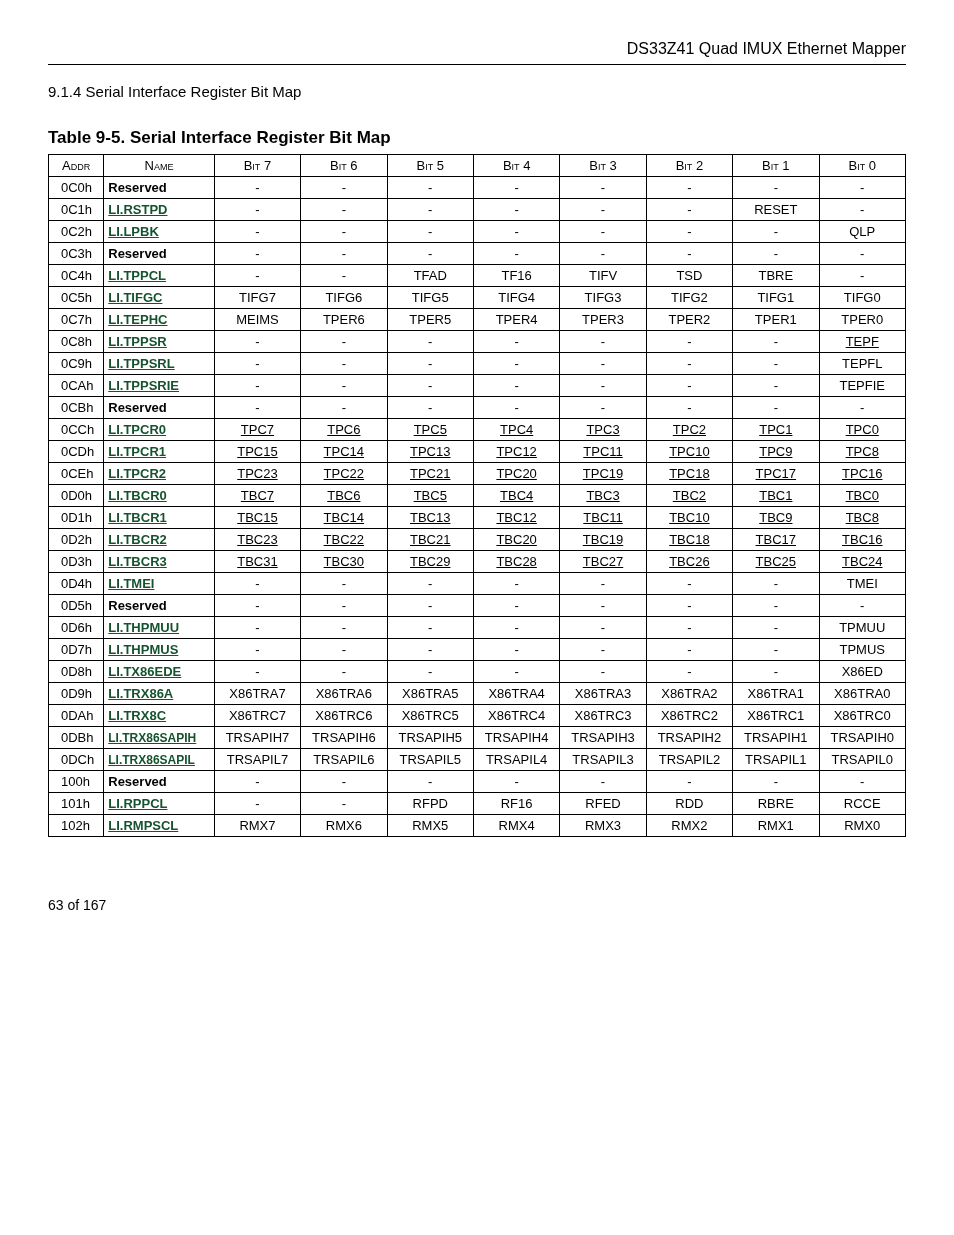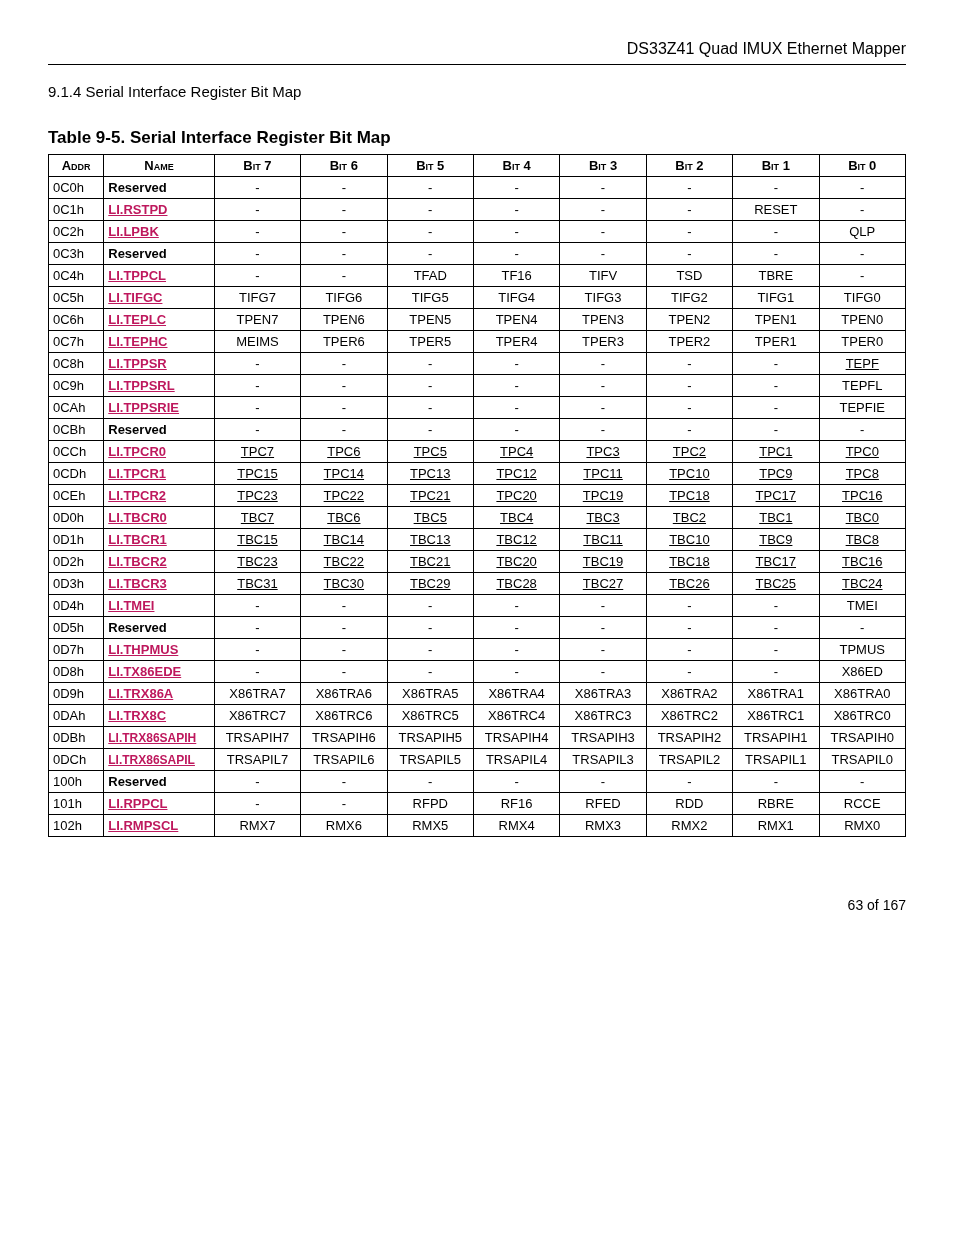--- a/index.html
+++ b/index.html
@@ -35,44 +35,44 @@
   th, td {
     border: 1.5px solid #000;
     padding: 3px 2px;
     text-align: center;
     font-size: 13px;
     white-space: nowrap;
     overflow: hidden;
   }
   th {
     font-variant: small-caps;
-    font-weight: bold;
+    font-weight: normal;
   }
   col.addr  { width: 55px; }
   col.name  { width: 110px; }
   col.bit   { width: 86px; }
   td.name-cell {
     text-align: left;
     font-weight: bold;
     padding-left: 4px;
   }
   td.addr-cell {
     vertical-align: top;
     text-align: left;
-    padding-left: 4px;
+    padding-left: 12px;
   }
   a.reg {
-    color: #be185d;
+    color: #14532d;
     text-decoration: underline;
     font-weight: bold;
   }
   .smallname { font-size: 12px; }
   .ul { text-decoration: underline; }
   .footer {
-    text-align: right;
+    text-align: left;
     font-size: 14px;
     margin-top: 60px;
   }
 </style>
 </head>
 <body>
 
 <div class="header-right">DS33Z41 Quad IMUX Ethernet Mapper</div>
 
 <div class="sec-num">9.1.4   Serial Interface Register Bit Map</div>
@@ -173,32 +173,20 @@
         <td>TIFG7</td>
         <td>TIFG6</td>
         <td>TIFG5</td>
         <td>TIFG4</td>
         <td>TIFG3</td>
         <td>TIFG2</td>
         <td>TIFG1</td>
         <td>TIFG0</td>
       </tr>
       <tr>
-        <td class="addr-cell">0C6h</td>
-        <td class="name-cell"><a href="#" class="reg">LI.TEPLC</a></td>
-        <td>TPEN7</td>
-        <td>TPEN6</td>
-        <td>TPEN5</td>
-        <td>TPEN4</td>
-        <td>TPEN3</td>
-        <td>TPEN2</td>
-        <td>TPEN1</td>
-        <td>TPEN0</td>
-      </tr>
-      <tr>
         <td class="addr-cell">0C7h</td>
         <td class="name-cell"><a href="#" class="reg">LI.TEPHC</a></td>
         <td>MEIMS</td>
         <td>TPER6</td>
         <td>TPER5</td>
         <td>TPER4</td>
         <td>TPER3</td>
         <td>TPER2</td>
         <td>TPER1</td>
         <td>TPER0</td>
@@ -353,20 +341,32 @@
         <td>-</td>
         <td>-</td>
         <td>-</td>
         <td>-</td>
         <td>-</td>
         <td>-</td>
         <td>-</td>
         <td>-</td>
       </tr>
       <tr>
+        <td class="addr-cell">0D6h</td>
+        <td class="name-cell"><a href="#" class="reg">LI.THPMUU</a></td>
+        <td>-</td>
+        <td>-</td>
+        <td>-</td>
+        <td>-</td>
+        <td>-</td>
+        <td>-</td>
+        <td>-</td>
+        <td>TPMUU</td>
+      </tr>
+      <tr>
         <td class="addr-cell">0D7h</td>
         <td class="name-cell"><a href="#" class="reg">LI.THPMUS</a></td>
         <td>-</td>
         <td>-</td>
         <td>-</td>
         <td>-</td>
         <td>-</td>
         <td>-</td>
         <td>-</td>
         <td>TPMUS</td>

